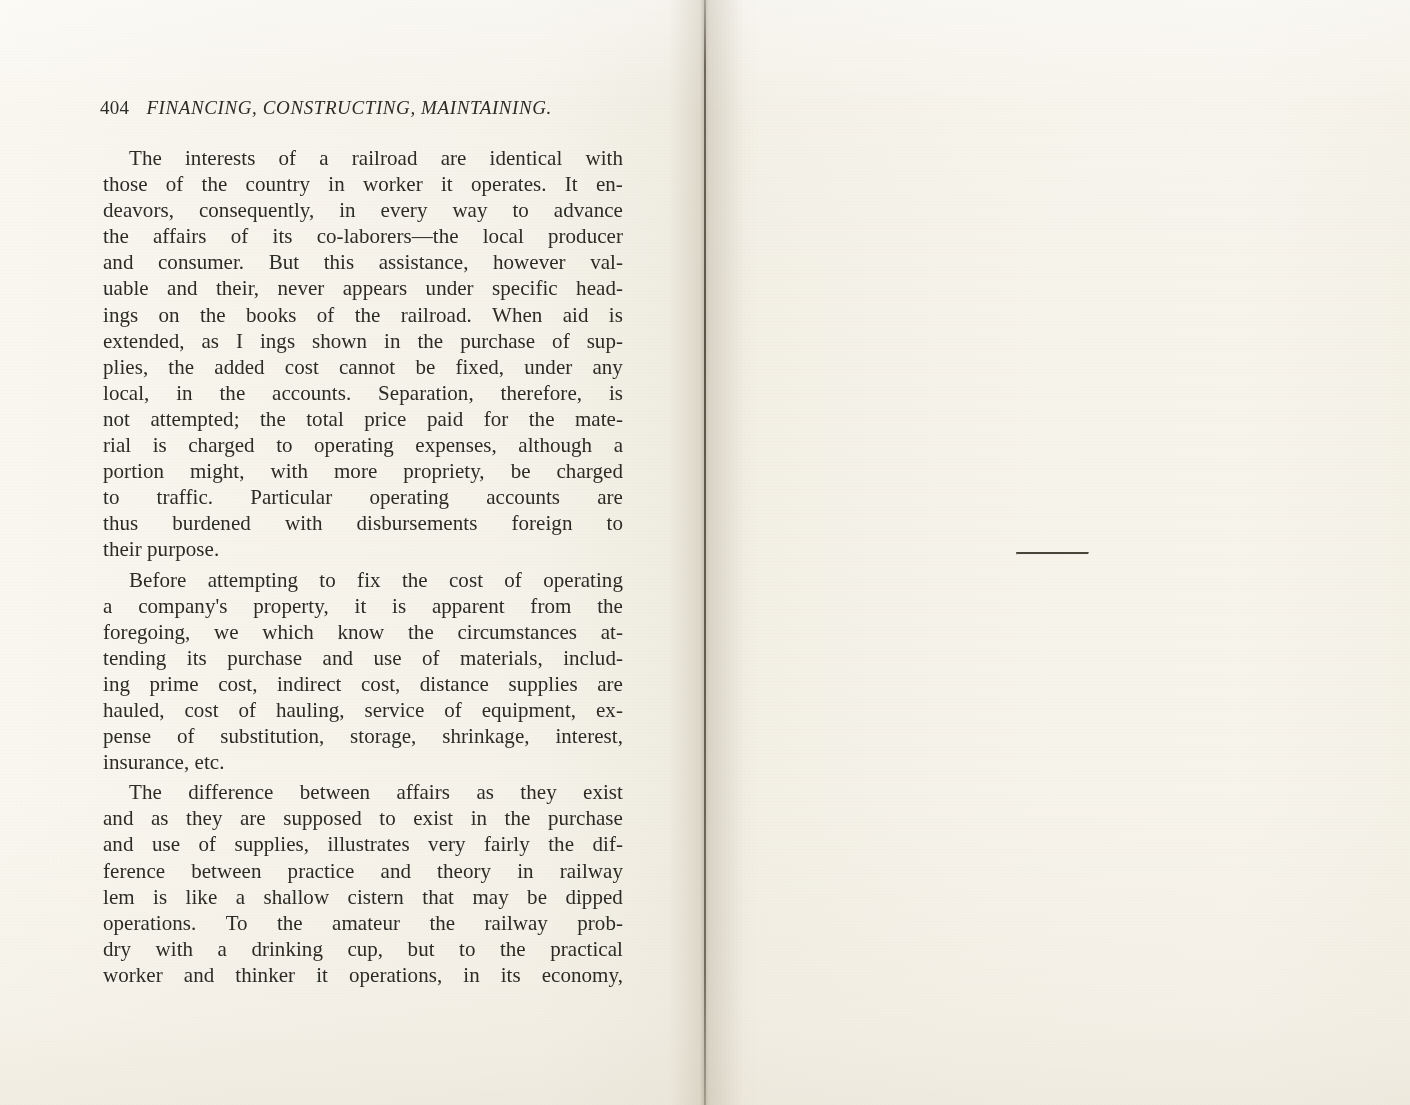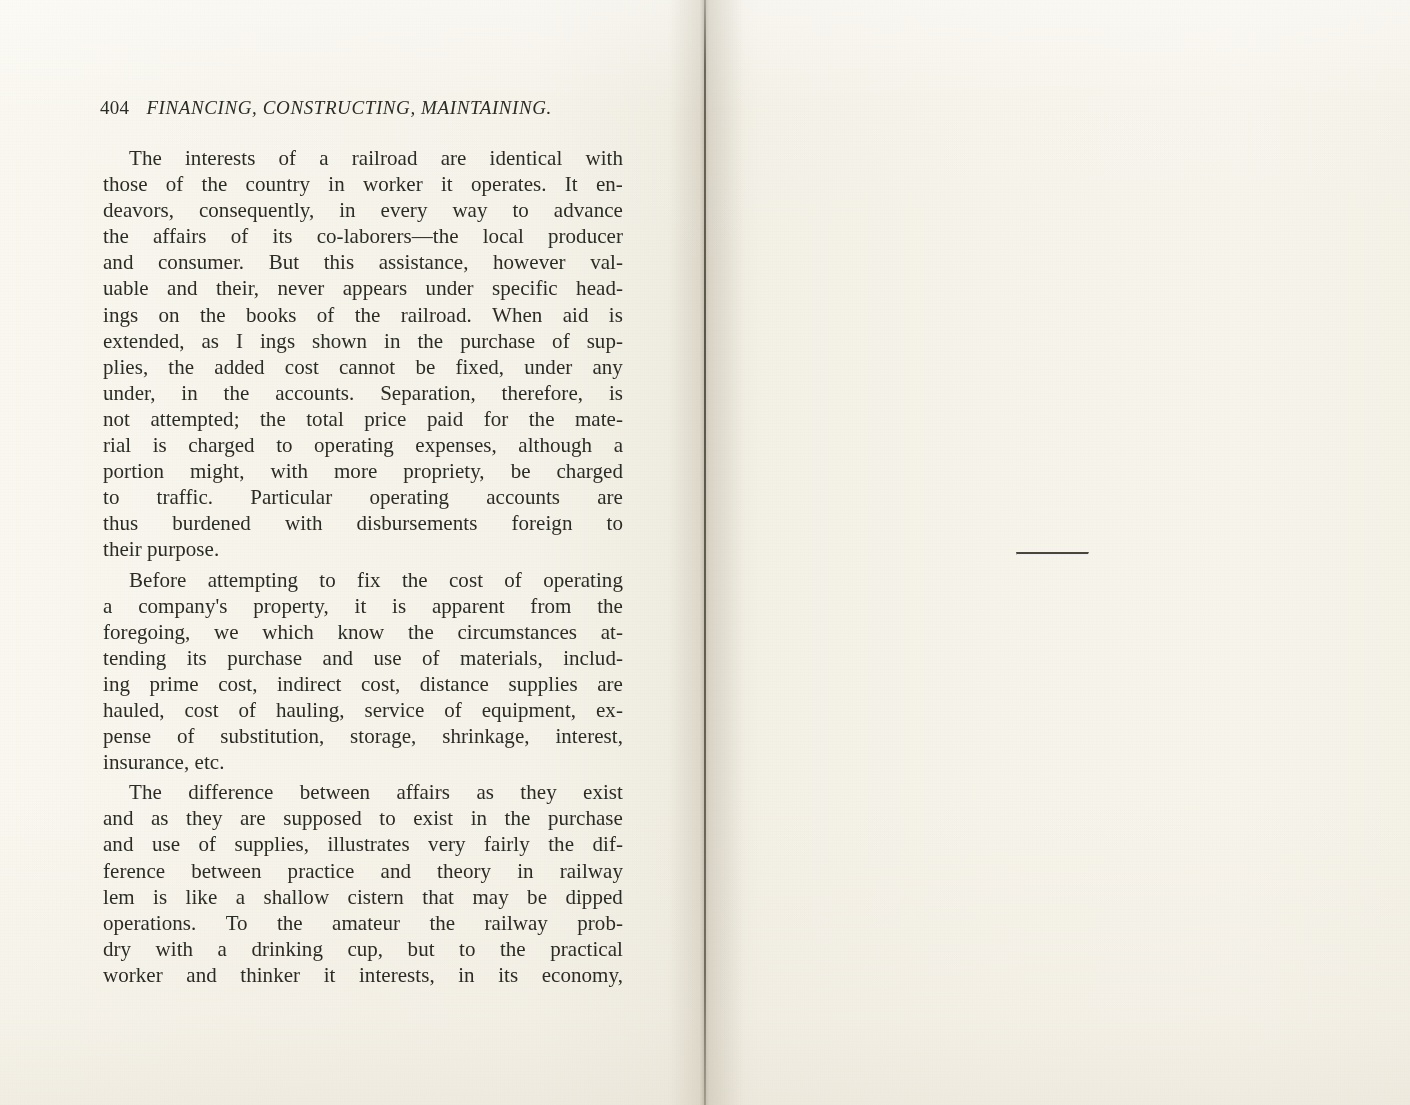--- a/index.html
+++ b/index.html
@@ -190,21 +190,21 @@
         <p class="para">
           <span class="line indent"><span>The</span>  <span>interests</span>  <span>of</span>  <span>a</span>  <span>railroad</span>  <span>are</span>  <span>identical</span> <span>with</span></span>
           <span class="line"><span>those</span> <span>of</span> <span>the</span> <span>country</span> <span>in</span> <span>worker</span> <span>it</span> <span>operates.</span>    <span>It</span> <span>en-</span></span>
           <span class="line"><span>deavors,</span>  <span>consequently,</span>  <span>in</span>  <span>every</span>  <span>way</span>  <span>to</span>  <span>advance</span></span>
           <span class="line"><span>the</span>  <span>affairs</span>  <span>of</span>  <span>its</span>  <span>co-laborers—the</span>  <span>local</span>  <span>producer</span></span>
           <span class="line"><span>and</span> <span>consumer.</span>    <span>But</span> <span>this</span> <span>assistance,</span> <span>however</span> <span>val-</span></span>
           <span class="line"><span>uable</span> <span>and</span> <span>their,</span> <span>never</span> <span>appears</span> <span>under</span> <span>specific</span> <span>head-</span></span>
           <span class="line"><span>ings</span> <span>on</span>  <span>the</span>  <span>books</span>  <span>of</span>  <span>the</span>  <span>railroad.</span>    <span>When</span>  <span>aid</span>  <span>is</span></span>
           <span class="line"><span>extended,</span> <span>as</span> <span>I</span> <span>ings</span> <span>shown</span> <span>in</span> <span>the</span> <span>purchase</span> <span>of</span> <span>sup-</span></span>
           <span class="line"><span>plies,</span>  <span>the</span>  <span>added</span>  <span>cost</span>  <span>cannot</span>  <span>be</span>  <span>fixed,</span>  <span>under</span>  <span>any</span></span>
-          <span class="line"><span>under,</span>  <span>in</span>  <span>the</span>  <span>accounts.</span>    <span>Separation,</span>  <span>therefore,</span>  <span>is</span></span>
+          <span class="line"><span>local,</span>  <span>in</span>  <span>the</span>  <span>accounts.</span>    <span>Separation,</span>  <span>therefore,</span>  <span>is</span></span>
           <span class="line"><span>not</span> <span>attempted;</span> <span>the</span> <span>total</span> <span>price</span> <span>paid</span> <span>for</span> <span>the</span> <span>mate-</span></span>
           <span class="line"><span>rial</span> <span>is</span> <span>charged</span> <span>to</span> <span>operating</span>  <span>expenses,</span>  <span>although</span> <span>a</span></span>
           <span class="line"><span>portion</span>  <span>might,</span>  <span>with</span>  <span>more</span>  <span>propriety,</span>  <span>be</span>  <span>charged</span></span>
           <span class="line"><span>to</span>  <span>traffic.</span>    <span>Particular</span>  <span>operating</span>  <span>accounts</span>  <span>are</span></span>
           <span class="line"><span>thus</span>  <span>burdened</span>  <span>with</span>  <span>disbursements</span>  <span>foreign</span>  <span>to</span></span>
           <span class="line ragged"><span>their</span> <span>purpose.</span></span>
         </p>
         <p class="para">
           <span class="line indent"><span>Before</span>  <span>attempting</span>  <span>to</span>  <span>fix</span> <span>the</span> <span>cost</span>  <span>of</span>  <span>operating</span></span>
           <span class="line"><span>a</span>  <span>company's</span>  <span>property,</span>  <span>it</span>  <span>is</span>  <span>apparent</span>  <span>from</span>  <span>the</span></span>
@@ -216,21 +216,21 @@
           <span class="line ragged"><span>insurance,</span> <span>etc.</span></span>
         </p>
         <p class="para">
           <span class="line indent"><span>The</span>  <span>difference</span>  <span>between</span>  <span>affairs</span>  <span>as</span>  <span>they</span>  <span>exist</span></span>
           <span class="line"><span>and</span> <span>as</span> <span>they</span> <span>are</span> <span>supposed</span> <span>to</span> <span>exist</span> <span>in</span> <span>the</span> <span>purchase</span></span>
           <span class="line"><span>and</span> <span>use</span> <span>of</span> <span>supplies,</span> <span>illustrates</span> <span>very</span> <span>fairly</span> <span>the</span> <span>dif-</span></span>
           <span class="line"><span>ference</span>  <span>between</span> <span>practice</span>  <span>and</span>  <span>theory</span> <span>in</span>  <span>railway</span></span>
           <span class="line"><span>lem</span> <span>is</span> <span>like</span> <span>a</span> <span>shallow</span> <span>cistern</span> <span>that</span> <span>may</span> <span>be</span> <span>dipped</span></span>
           <span class="line"><span>operations.</span>   <span>To</span>  <span>the</span>  <span>amateur</span>  <span>the</span>  <span>railway</span>  <span>prob-</span></span>
           <span class="line"><span>dry</span>  <span>with</span>  <span>a</span>  <span>drinking</span>  <span>cup,</span>  <span>but</span>  <span>to</span>  <span>the</span>  <span>practical</span></span>
-          <span class="line"><span>worker</span> <span>and</span> <span>thinker</span> <span>it</span> <span>interests,</span> <span>in</span> <span>its</span> <span>economy,</span></span>
+          <span class="line"><span>worker</span> <span>and</span> <span>thinker</span> <span>it</span> <span>operations,</span> <span>in</span> <span>its</span> <span>economy,</span></span>
         </p>
       </div>
   </div>
 
   <div class="leaf leaf-right">
     
     
   </div>
 
   <hr class="section-rule" style="border-top-color: rgb(74, 69, 56);">

